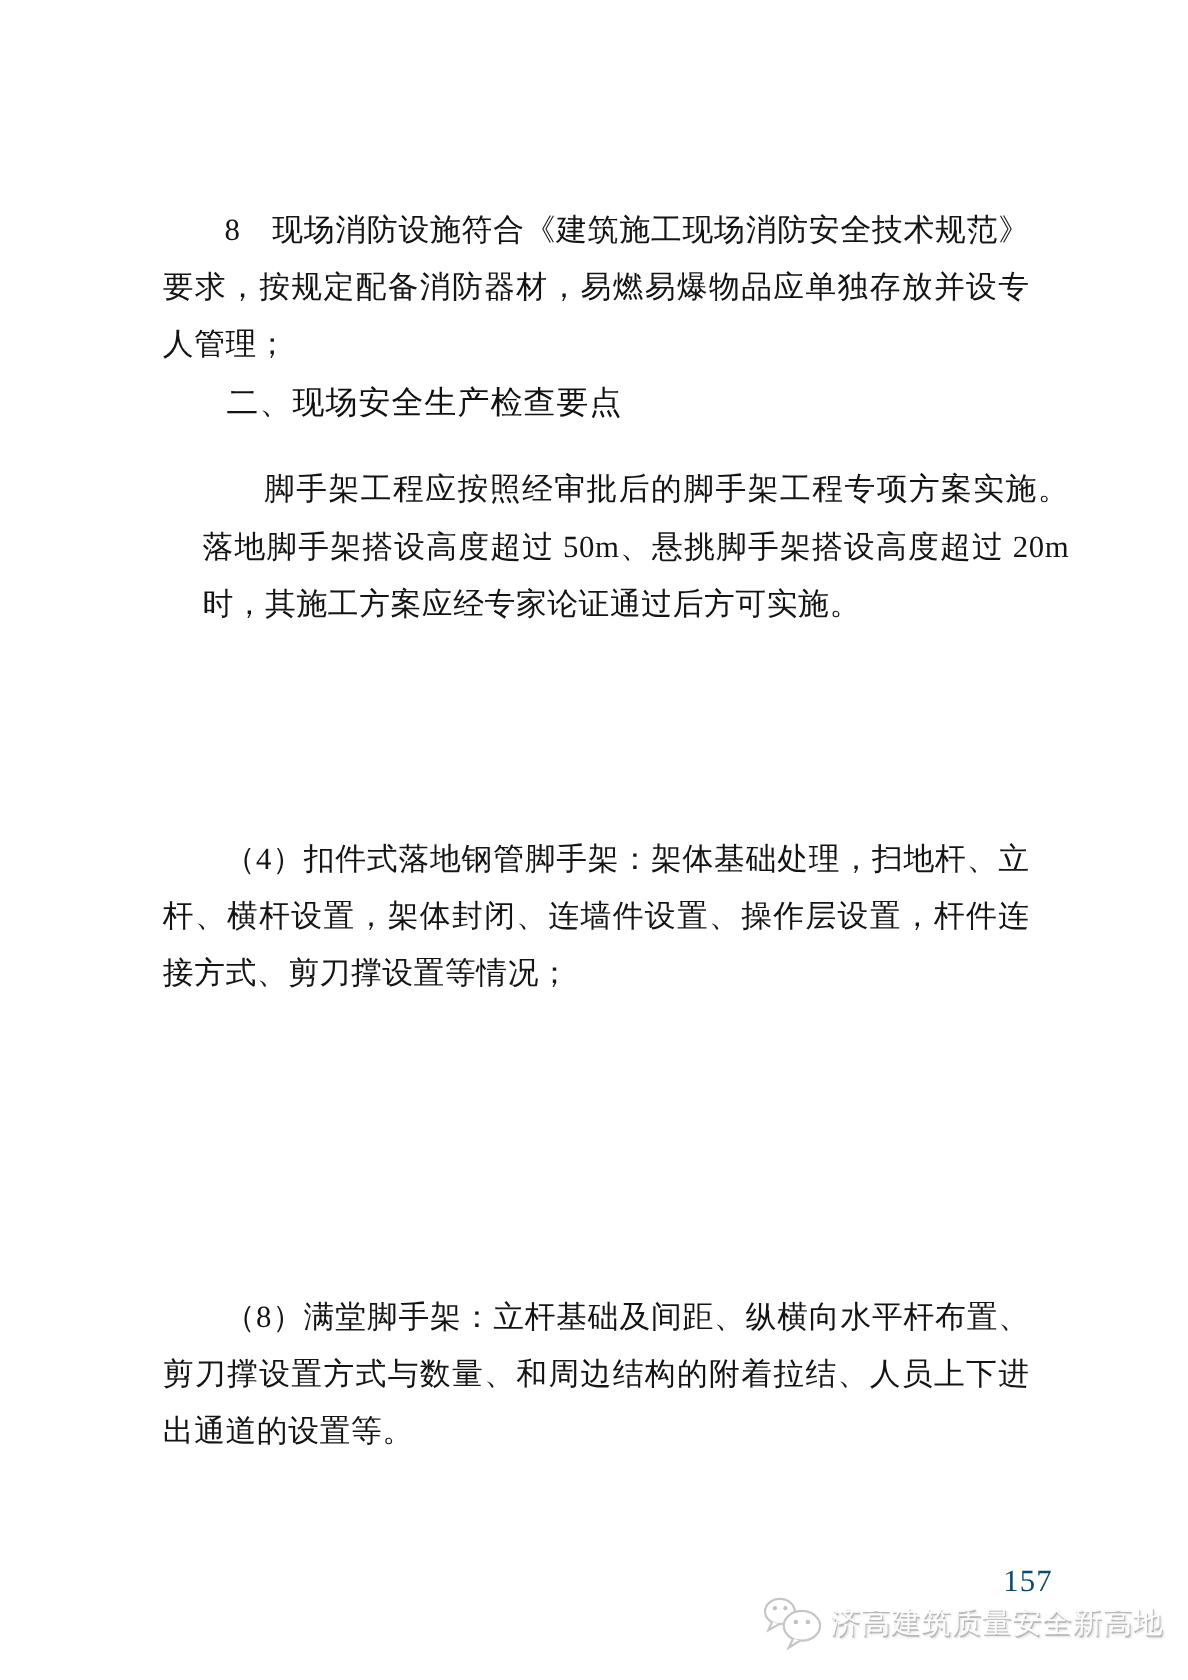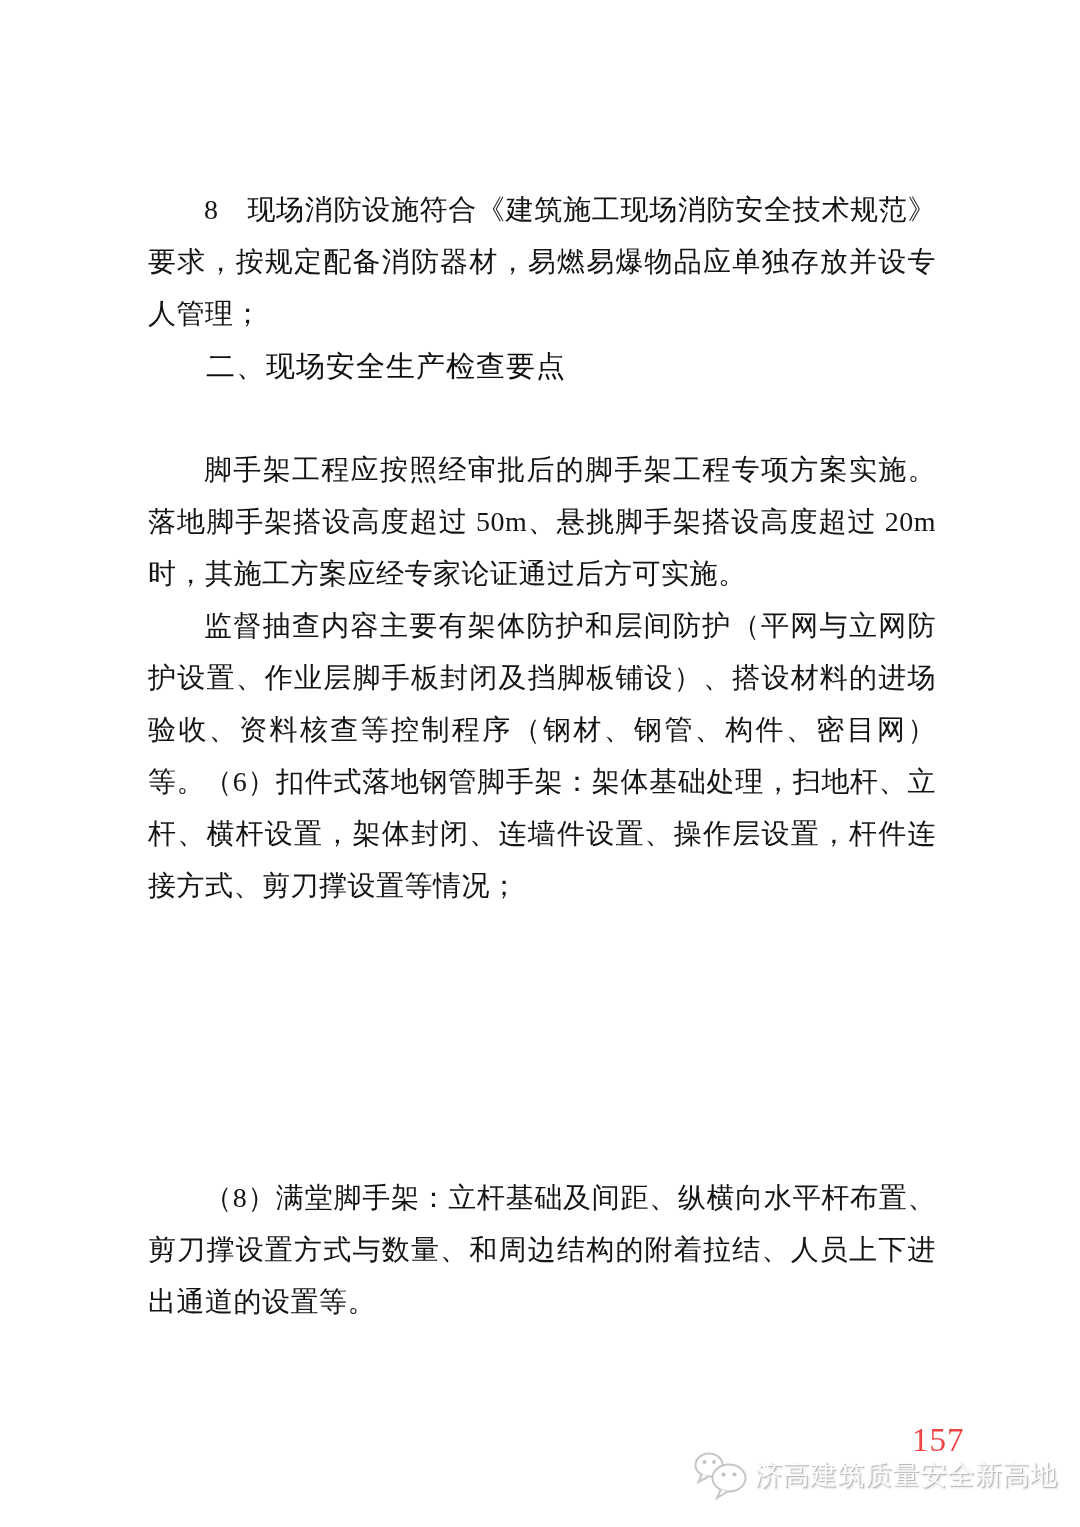--- a/index.html
+++ b/index.html
@@ -47,32 +47,32 @@
     margin: 0;
     font-size: 28px;
     line-height: 52px;
     color: #141414;
     text-indent: 2em;
     letter-spacing: 0.5px;
   }
   .p1 { top: 184px; }
   .h2 { top: 340px; }
   .h3 { top: 392px; }
-  .p4 { top: 444px; }
+  .p4 { top: 420px; margin-left: 36px; }
   .p5 { top: 600px; }
   .p6 { top: 756px; }
   .p7 { top: 912px; }
   .p8 { top: 1068px; }
   .p9 { top: 1172px; }
   .page-number {
     position: absolute;
     left: 912px;
     top: 1422px;
-    font-size: 33px;
-    color: #ef4444;
+    font-size: 28px;
+    color: #0c4a6e;
     letter-spacing: 1px;
   }
   .watermark {
     position: absolute;
     left: 692px;
     top: 1450px;
     display: flex;
     align-items: center;
     gap: 5px;
   }
@@ -90,23 +90,22 @@
 
 <div class="page">
 
   <p class="para p1">8　现场消防设施符合《建筑施工现场消防安全技术规范》要求，按规定配备消防器材，易燃易爆物品应单独存放并设专人管理；</p>
 
   <h2 class="section-heading h2">二、现场安全生产检查要点</h2>
 
 
   <p class="para p4">脚手架工程应按照经审批后的脚手架工程专项方案实施。落地脚手架搭设高度超过 50m、悬挑脚手架搭设高度超过 20m 时，其施工方案应经专家论证通过后方可实施。</p>
 
-  <p class="para p5">监督抽查内容主要有架体防护和层间防护（平网与立网防护设置、作业层脚手板封闭及挡脚板铺设）、搭设材料的进场验收、资料核查等控制程序（钢材、钢管、构件、密目网）等。</p>
 
-  <p class="para p6">（6）扣件式落地钢管脚手架：架体基础处理，扫地杆、立杆、横杆设置，架体封闭、连墙件设置、操作层设置，杆件连接方式、剪刀撑设置等情况；</p>
+  <p class="para p6">（4）扣件式落地钢管脚手架：架体基础处理，扫地杆、立杆、横杆设置，架体封闭、连墙件设置、操作层设置，杆件连接方式、剪刀撑设置等情况；</p>
 
 
 
   <p class="para p9">（8）满堂脚手架：立杆基础及间距、纵横向水平杆布置、剪刀撑设置方式与数量、和周边结构的附着拉结、人员上下进出通道的设置等。</p>
 
   <div class="page-number">157</div>
 
   <div class="watermark">
     <span>
       <svg class="wechat-svg" width="58" height="50" viewBox="0 0 58 50">

